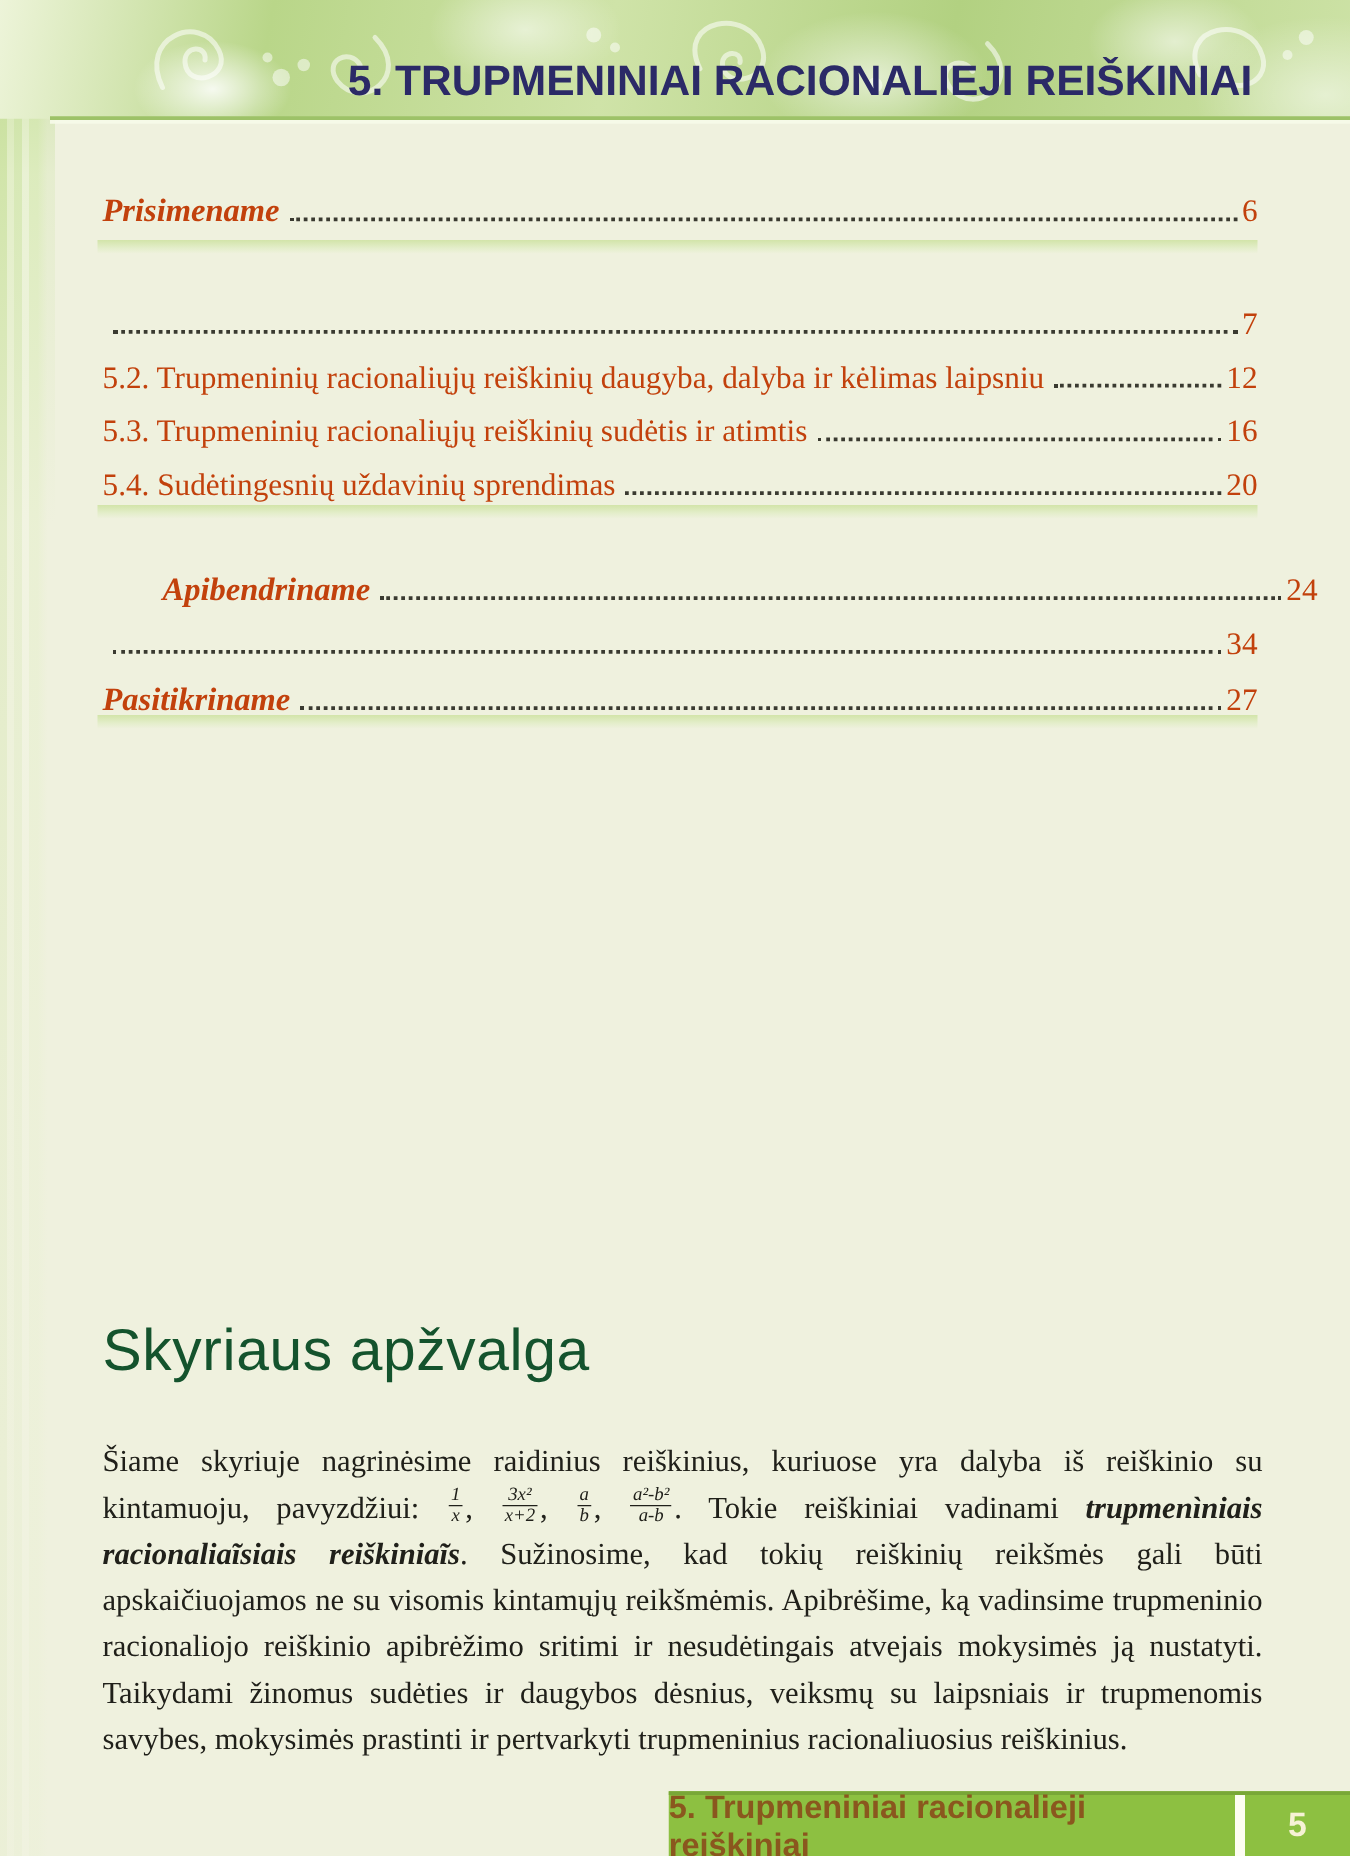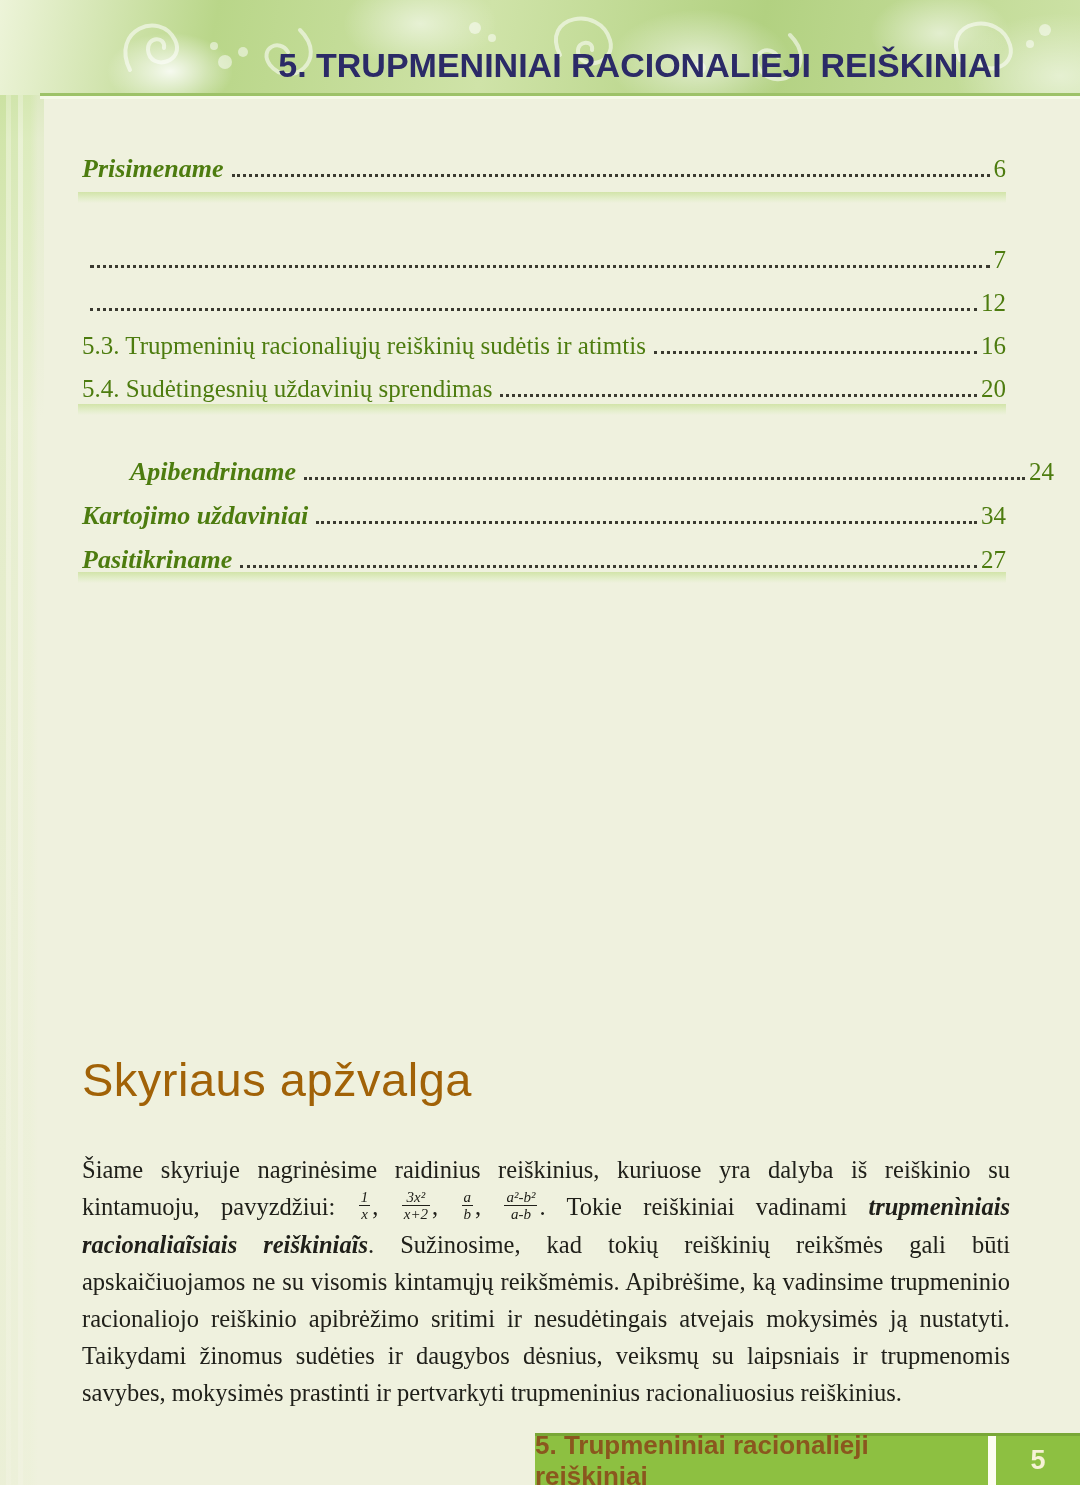--- a/index.html
+++ b/index.html
@@ -46,38 +46,38 @@
     text-align:center;
     font-family:"Liberation Sans", sans-serif;
     font-weight:700;font-size:34px;letter-spacing:0px;
     color:#2b2a67;
   }
 
   
   .toc{position:absolute;left:82px;width:924px;}
   .toc-row{
     display:flex;align-items:baseline;
-    color:#4d7c0f;font-size:25px;line-height:34px;
+    color:#c2410c;font-size:25px;line-height:34px;
   }
   .toc-row.featured .toc-label{font-weight:700;font-style:italic;font-size:26px;}
   .leader{
     flex:1;border-bottom:3px dotted #3a3a30;
     margin:0 4px 7px 8px;height:1px;min-width:30px;
   }
   .toc-page{flex:none;}
   .divider-bar{
     position:absolute;left:78px;width:928px;height:11px;
     background:linear-gradient(to bottom,#d2e4a9 0%,#e4eecb 60%,#eff1de 100%);
   }
 
   
   .overview-heading{
     position:absolute;left:82px;top:1052px;
     font-family:"Liberation Sans", sans-serif;
-    font-weight:400;font-size:47px;color:#a16207;letter-spacing:0.5px;
+    font-weight:400;font-size:47px;color:#14532d;letter-spacing:0.5px;
   }
   .overview-text{
     position:absolute;left:82px;top:1126px;width:928px;
     font-size:24.5px;line-height:37px;color:#20201a;
     text-align:justify;
   }
   .overview-text .term{font-weight:700;font-style:italic;}
   .frac{
     display:inline-block;vertical-align:middle;text-align:center;
     font-size:15px;line-height:1.1;font-style:italic;
@@ -144,20 +144,21 @@
 <div class="divider-bar" style="top:192px;"></div>
 
 <div class="toc" style="top:243px;">
   <div class="toc-row">
     <span class="leader"></span>
     <span class="toc-page">7</span>
   </div>
 </div>
 <div class="toc" style="top:286px;">
   <div class="toc-row">
+    <span class="toc-label">5.2. Trupmeninių racionaliųjų reiškinių daugyba, dalyba ir kėlimas laipsniu</span>
     <span class="leader"></span>
     <span class="toc-page">12</span>
   </div>
 </div>
 <div class="toc" style="top:329px;">
   <div class="toc-row">
     <span class="toc-label">5.3. Trupmeninių racionaliųjų reiškinių sudėtis ir atimtis</span>
     <span class="leader"></span>
     <span class="toc-page">16</span>
   </div>
@@ -173,21 +174,20 @@
 
 <div class="toc" style="top:455px;margin-left:48px;">
   <div class="toc-row featured">
     <span class="toc-label">Apibendriname</span>
     <span class="leader"></span>
     <span class="toc-page">24</span>
   </div>
 </div>
 <div class="toc" style="top:499px;">
   <div class="toc-row featured">
-    <span class="toc-label">Kartojimo uždaviniai</span>
     <span class="leader"></span>
     <span class="toc-page">34</span>
   </div>
 </div>
 <div class="toc" style="top:543px;">
   <div class="toc-row featured">
     <span class="toc-label">Pasitikriname</span>
     <span class="leader"></span>
     <span class="toc-page">27</span>
   </div>

